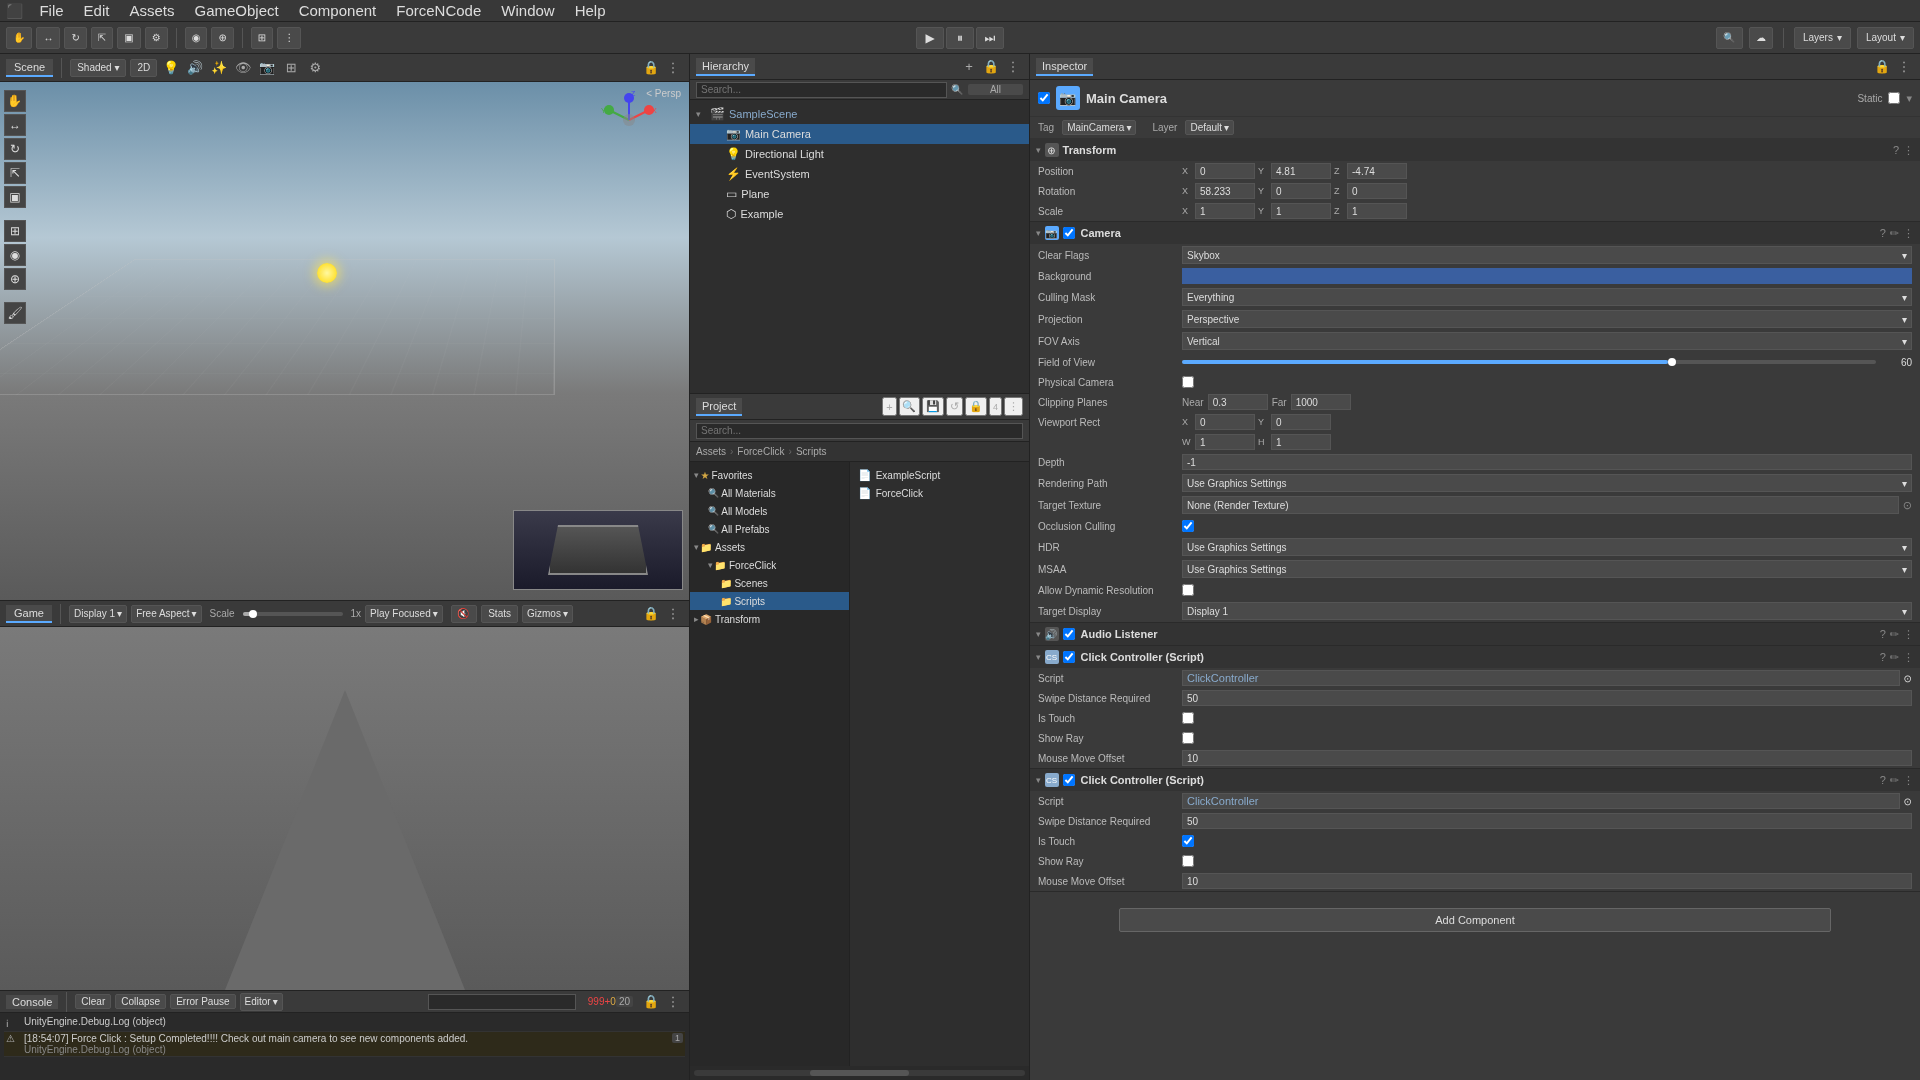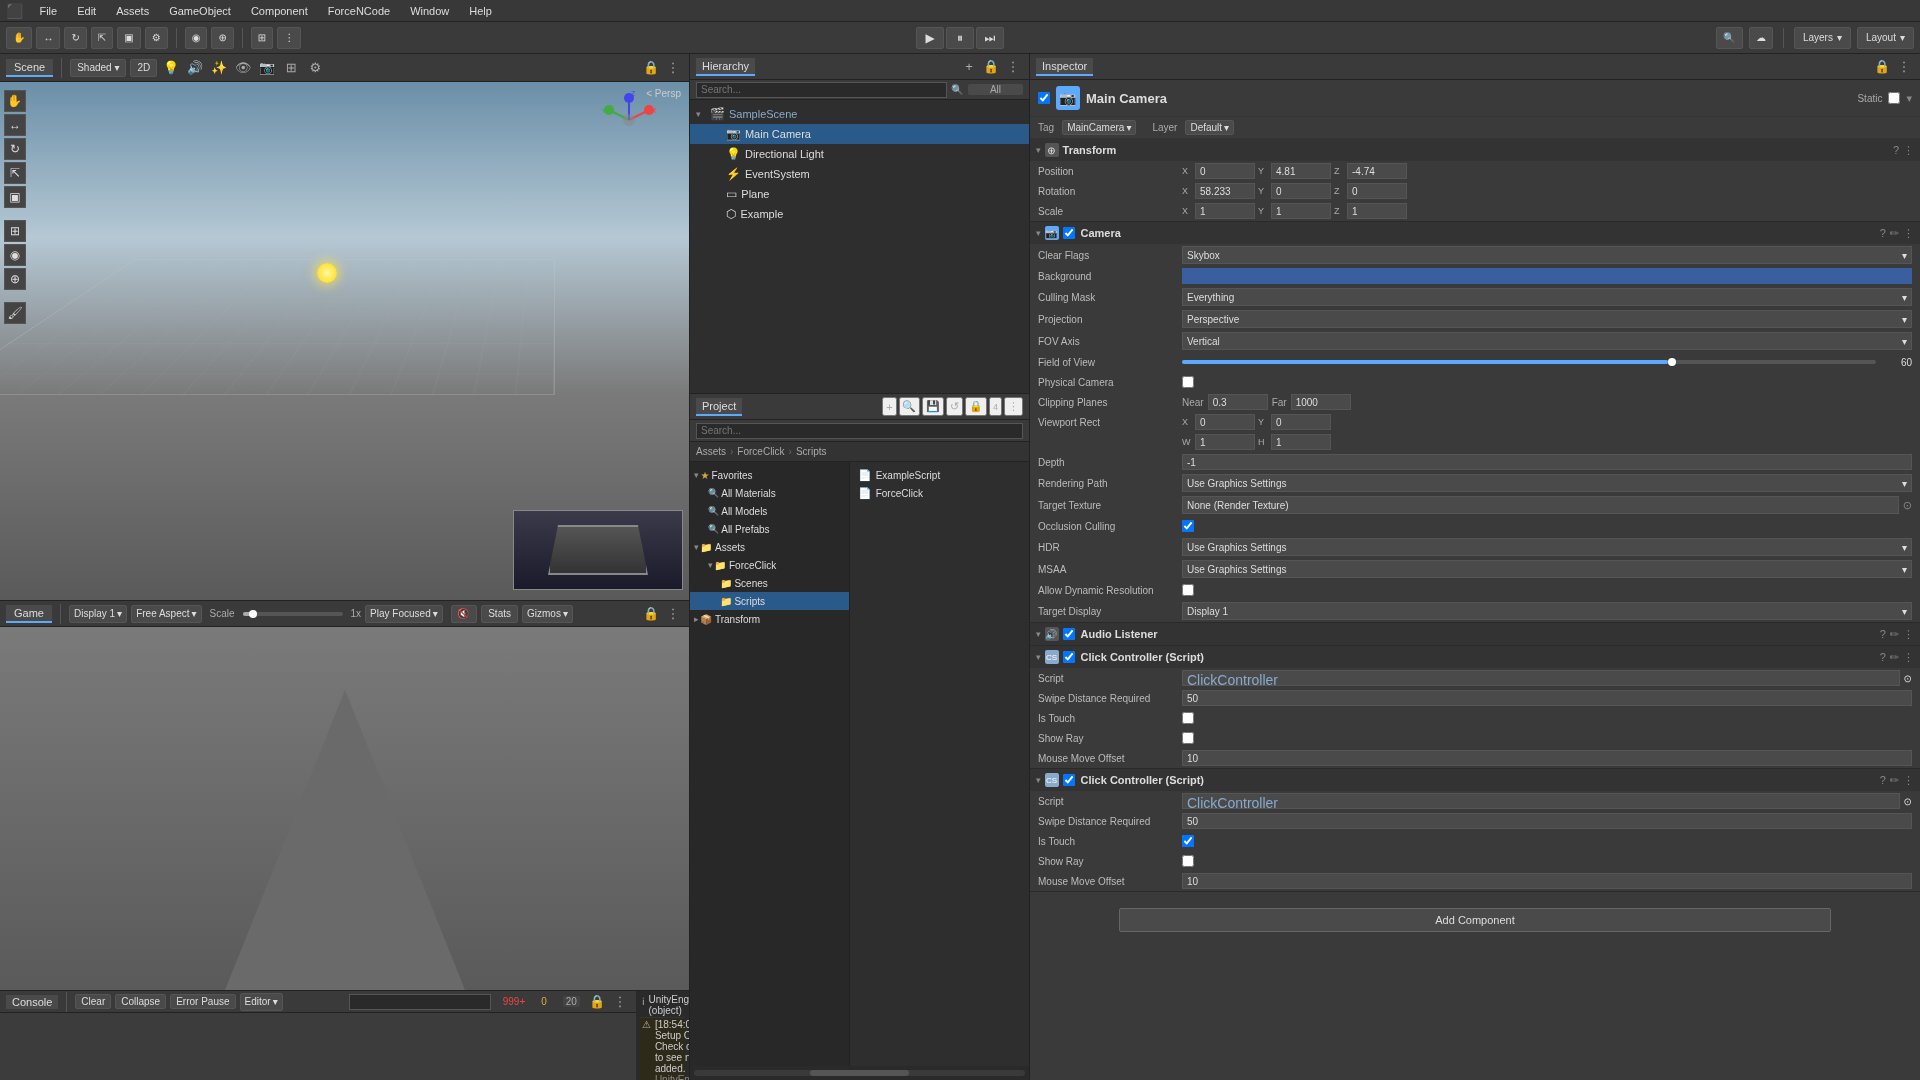--- a/index.html
+++ b/index.html
@@ -19,21 +19,21 @@
       width: 100%;
       height: 22px;
       background: #383838;
       display: flex;
       align-items: center;
       border-bottom: 1px solid #222;
       padding: 0 6px;
       gap: 12px;
     }
     .menu-item {
-      font-size: 11px;
+      font-size: 15px;
       color: #ddd;
       cursor: pointer;
       padding: 2px 4px;
     }
 
     
     #toolbar {
       width: 100%;
       height: 32px;
       background: #3a3a3a;
@@ -252,21 +252,21 @@
       border-left: 120px solid transparent;
       border-right: 120px solid transparent;
       border-bottom: 300px solid #6a6a6a;
     }
 
     
     #console-section {
       border-top: 1px solid #222;
       height: 90px;
       display: flex;
-      flex-direction: row;
+      flex-direction: column;
     }
     #console-toolbar {
       height: 22px;
       background: #3a3a3a;
       display: flex;
       align-items: center;
       padding: 0 6px;
       gap: 4px;
       border-bottom: 1px solid #222;
     }
@@ -642,21 +642,21 @@
       align-items: center;
       min-height: 20px;
       padding: 2px 8px;
       gap: 4px;
     }
     .script-field {
       flex: 1;
       background: #4a4a4a;
       border: 1px solid #555;
       color: #88aacc;
-      font-size: 14px;
+      font-size: 11px;
       padding: 1px 4px;
       height: 16px;
       display: flex; align-items: flex-start;
     }
     .script-icon { color: #ddd; font-size: 10px; cursor: pointer; }
 
     
     ::-webkit-scrollbar { width: 8px; height: 8px; }
     ::-webkit-scrollbar-track { background: #2a2a2a; }
     ::-webkit-scrollbar-thumb { background: #555; border-radius: 4px; }
@@ -824,21 +824,21 @@
         <button class="console-btn">Clear</button>
         <button class="console-btn">Collapse</button>
         <button class="console-btn">Error Pause</button>
         <div class="game-dd">
           <span>Editor</span>
           <span>▾</span>
         </div>
         <div style="flex:1;"></div>
         <input class="search-input" style="width: 200px;">
         <span style="margin-left:4px;"></span>
-        <div style="display:flex; align-items:center; gap:16px;">
+        <div style="display:flex; align-items:center; gap:0;">
           <span style="color:#e44; font-size:10px;">999+</span>
           <span style="color:#da4; font-size:10px;">0</span>
           <span style="color:#aaa; font-size:10px; background:#444; padding:0 3px; border-radius:2px;">20</span>
         </div>
         <div style="margin-left:4px; display:flex; gap:2px;">
           <button class="scene-tool-btn">🔒</button>
           <button class="scene-tool-btn">⋮</button>
         </div>
       </div>
       <div id="console-messages">

